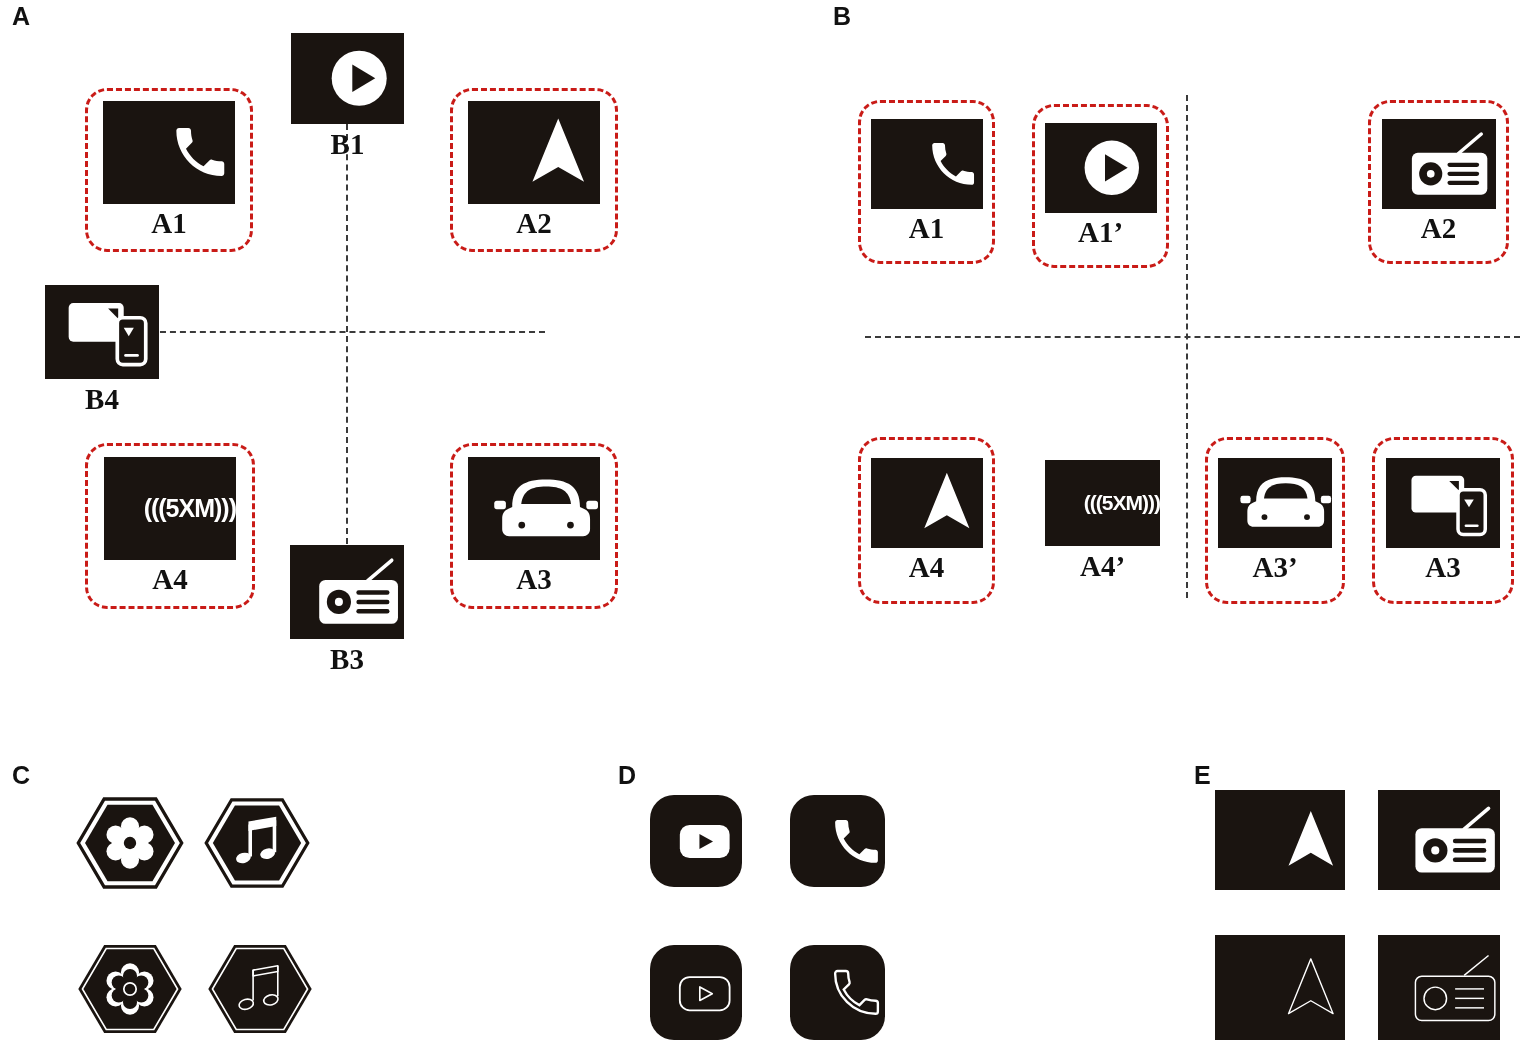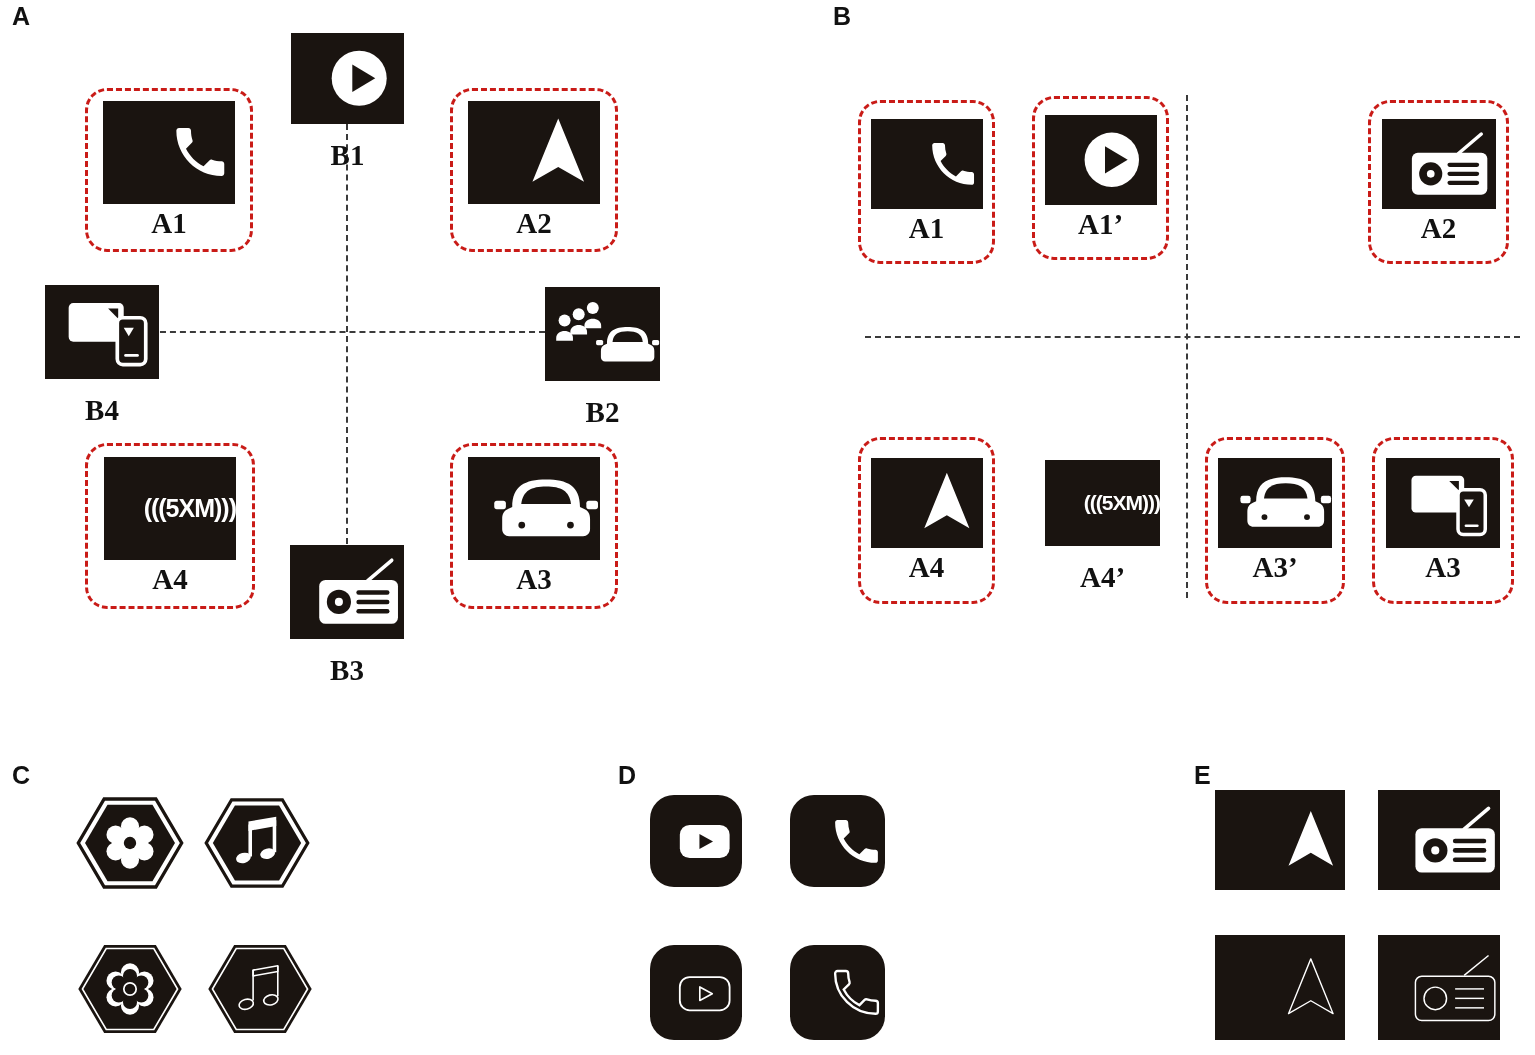--- a/index.html
+++ b/index.html
@@ -17,21 +17,21 @@
   .dash-v { position:absolute; width:0; border-left:2px dashed var(--guide-line,#3a3a3a); }
   .dash-h { position:absolute; height:0; border-top:2px dashed var(--guide-line,#3a3a3a); }
   .icon-box {
     background:var(--icon-background,#1a1410);
     display:flex; align-items:center; justify-content:flex-end;
     flex:0 0 auto;
   }
   .item { position:absolute; display:flex; flex-direction:column; align-items:center; }
   .item-label {
     font-weight:700; font-size:29px; color:var(--label-color,#111);
-    line-height:1.1; margin-top:16px; white-space:nowrap;
+    line-height:1.1; margin-top:5px; white-space:nowrap;
   }
   .red-box {
     position:absolute; border:3.5px dashed var(--highlight-border,#c91b17);
     border-radius:22px; display:flex; flex-direction:column;
     align-items:center; justify-content:center; gap:2px;
   }
   .red-box .item-label { margin-top:2px;font-family:Liberation Serif, serif; }
   .sat-text {
     color:var(--icon-foreground,#fff); font-family:"Liberation Sans", sans-serif;
     font-weight:700; letter-spacing:-1px; white-space:nowrap;
@@ -221,28 +221,20 @@
 
   <div class="item" style="left:35px;top:285px;width:134px">
     <div class="icon-box" style="width:114px;height:94px">
       <svg class="ic" viewBox="0 0 100 84" style="width:84%;height:82%">
           <use href="#g-mirror"></use>
         </svg>
     </div>
     <div class="item-label">B4</div>
   </div>
 
-  <div class="item" style="left:545px;top:287px;width:115px">
-    <div class="icon-box" style="width:115px;height:94px">
-      <svg class="ic" viewBox="0 0 120 80" style="width:92%;height:78%">
-          <use href="#g-carshare"></use>
-        </svg>
-    </div>
-    <div class="item-label">B2</div>
-  </div>
 
   <div class="red-box" style="left:85px;top:443px;width:170px;height:166px">
     <div class="icon-box" style="width:132px;height:103px">
       <span class="sat-text" style="font-size:25px">(((5XM)))</span>
     </div>
     <div class="item-label">A4</div>
   </div>
 
   <div class="item" style="left:290px;top:545px;width:114px">
     <div class="icon-box" style="width:114px;height:94px">
@@ -268,21 +260,21 @@
 
   <div class="red-box" style="left:858px;top:100px;width:137px;height:164px">
     <div class="icon-box" style="width:112px;height:90px">
       <svg class="ic" viewBox="0 0 24 24" style="width:52%;height:62%">
           <use href="#g-phone-solid"></use>
         </svg>
     </div>
     <div class="item-label">A1</div>
   </div>
 
-  <div class="red-box" style="left:1032px;top:96px;width:137px;height:164px">
+  <div class="red-box" style="left:1032px;top:104px;width:137px;height:164px">
     <div class="icon-box" style="width:112px;height:90px">
       <svg class="ic" viewBox="0 0 100 100" style="width:80%;height:84%">
           <use href="#g-play"></use>
         </svg>
     </div>
     <div class="item-label">A1’</div>
   </div>
 
 
   <div class="red-box" style="left:1368px;top:100px;width:141px;height:164px">

